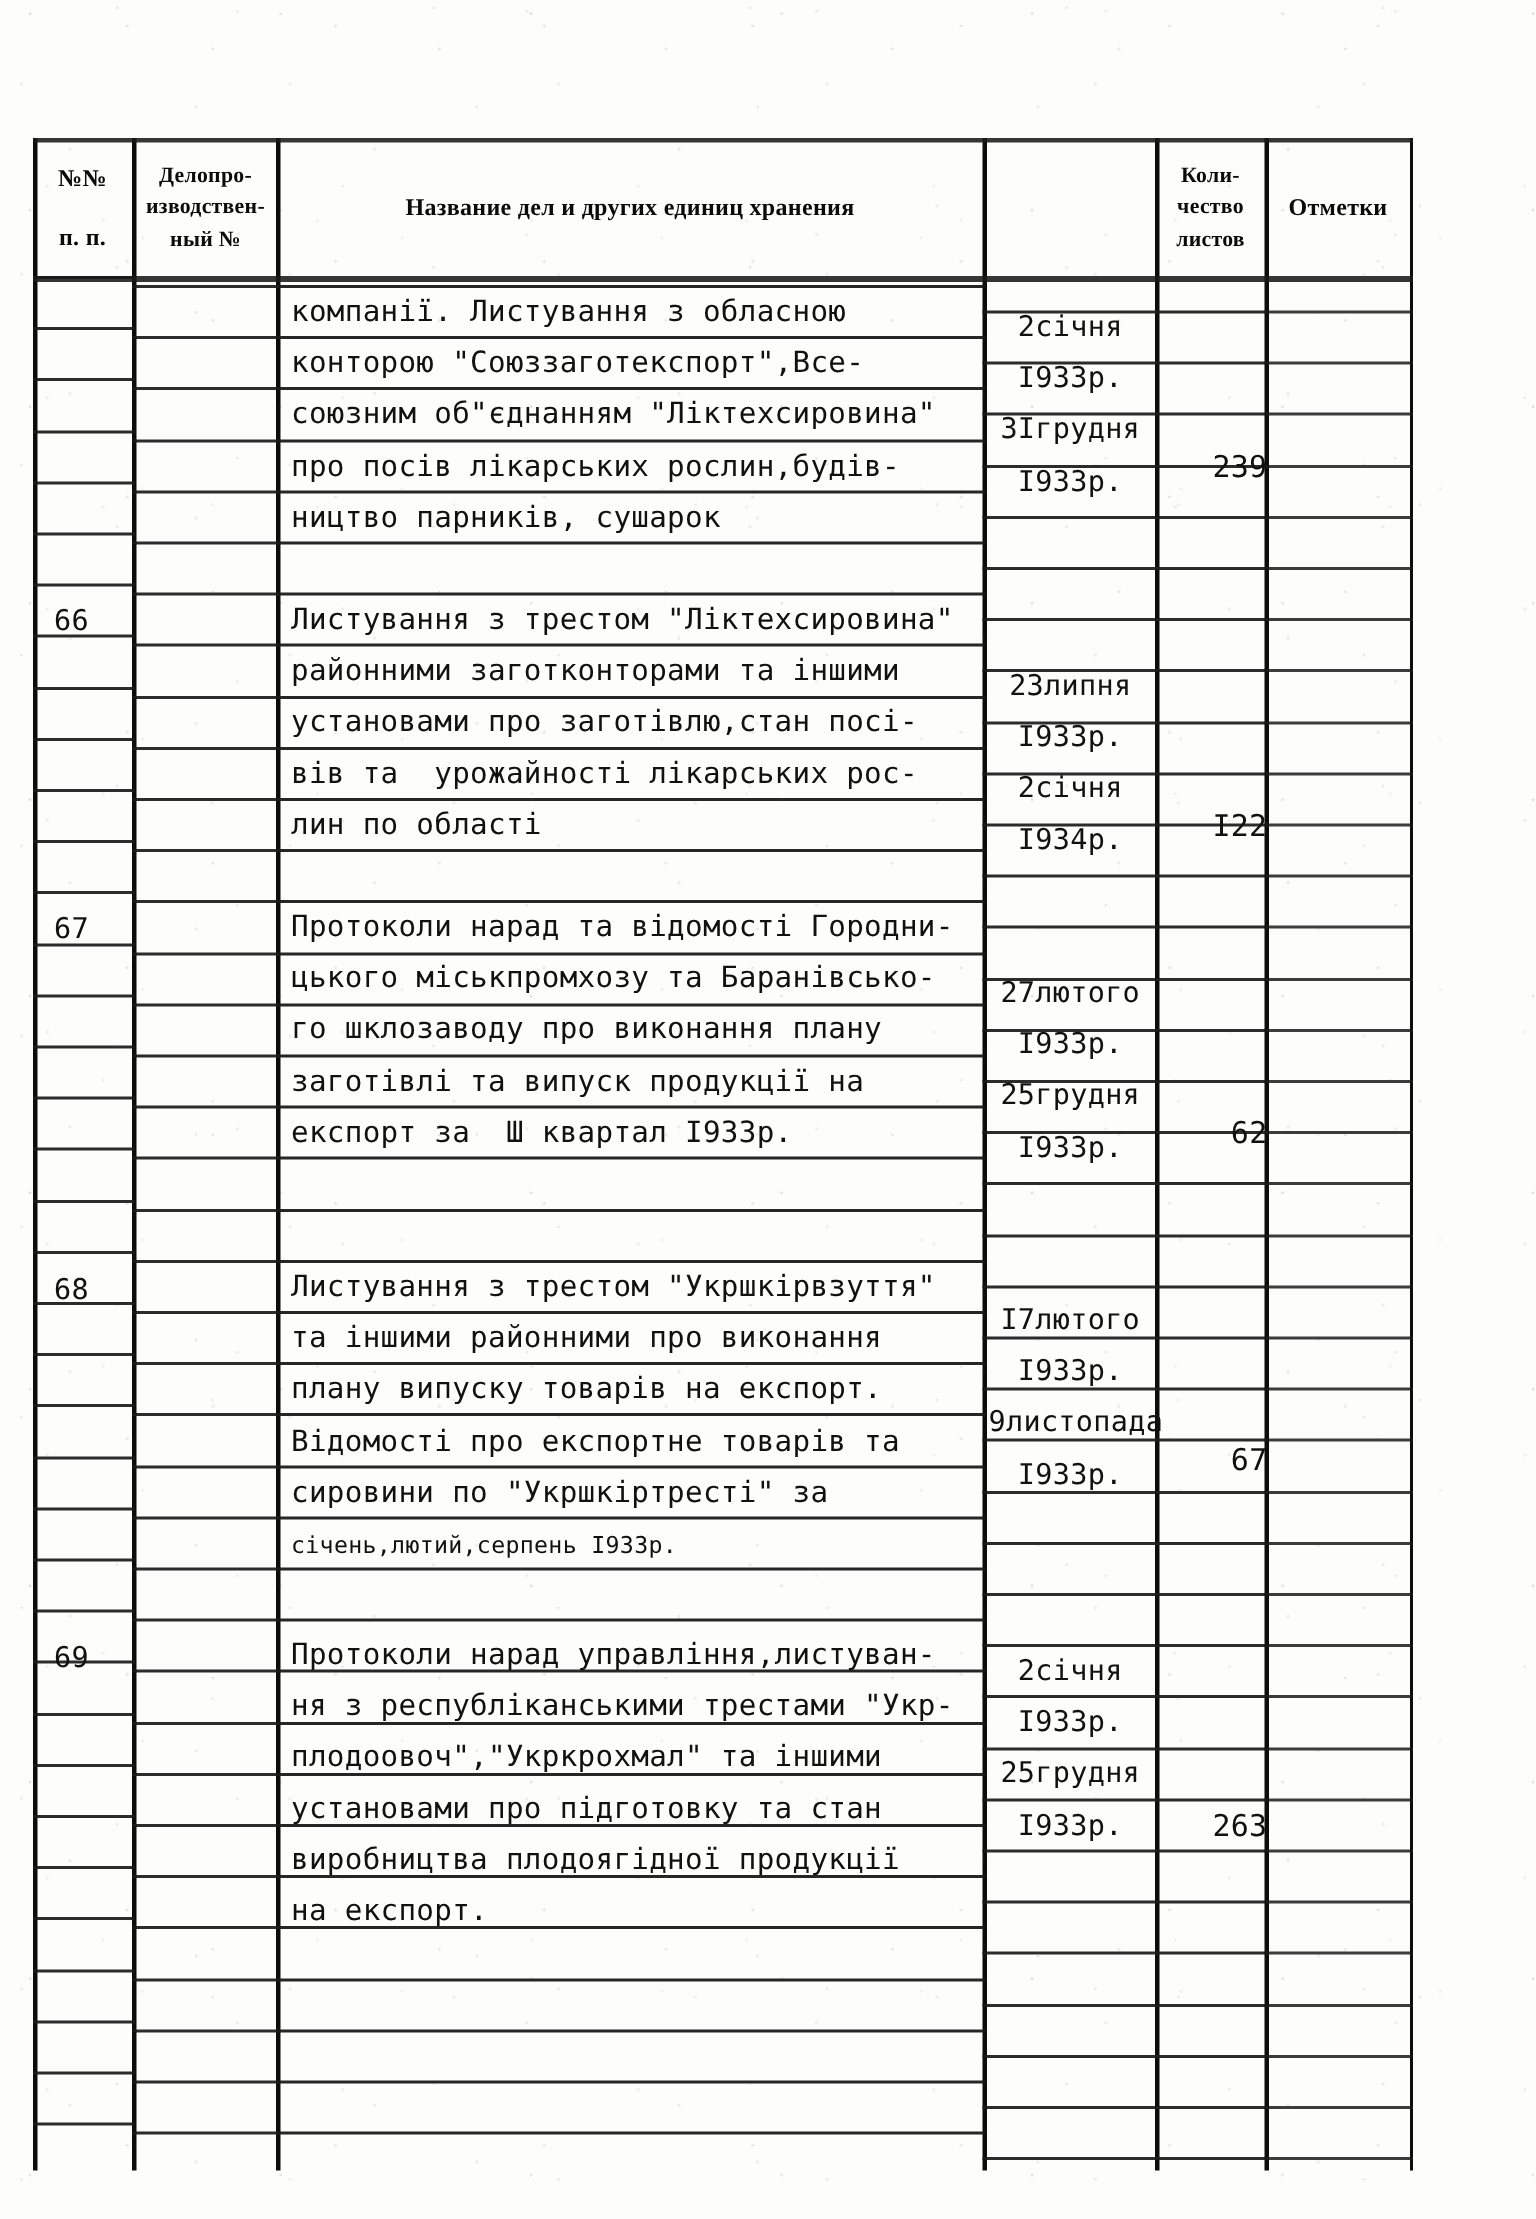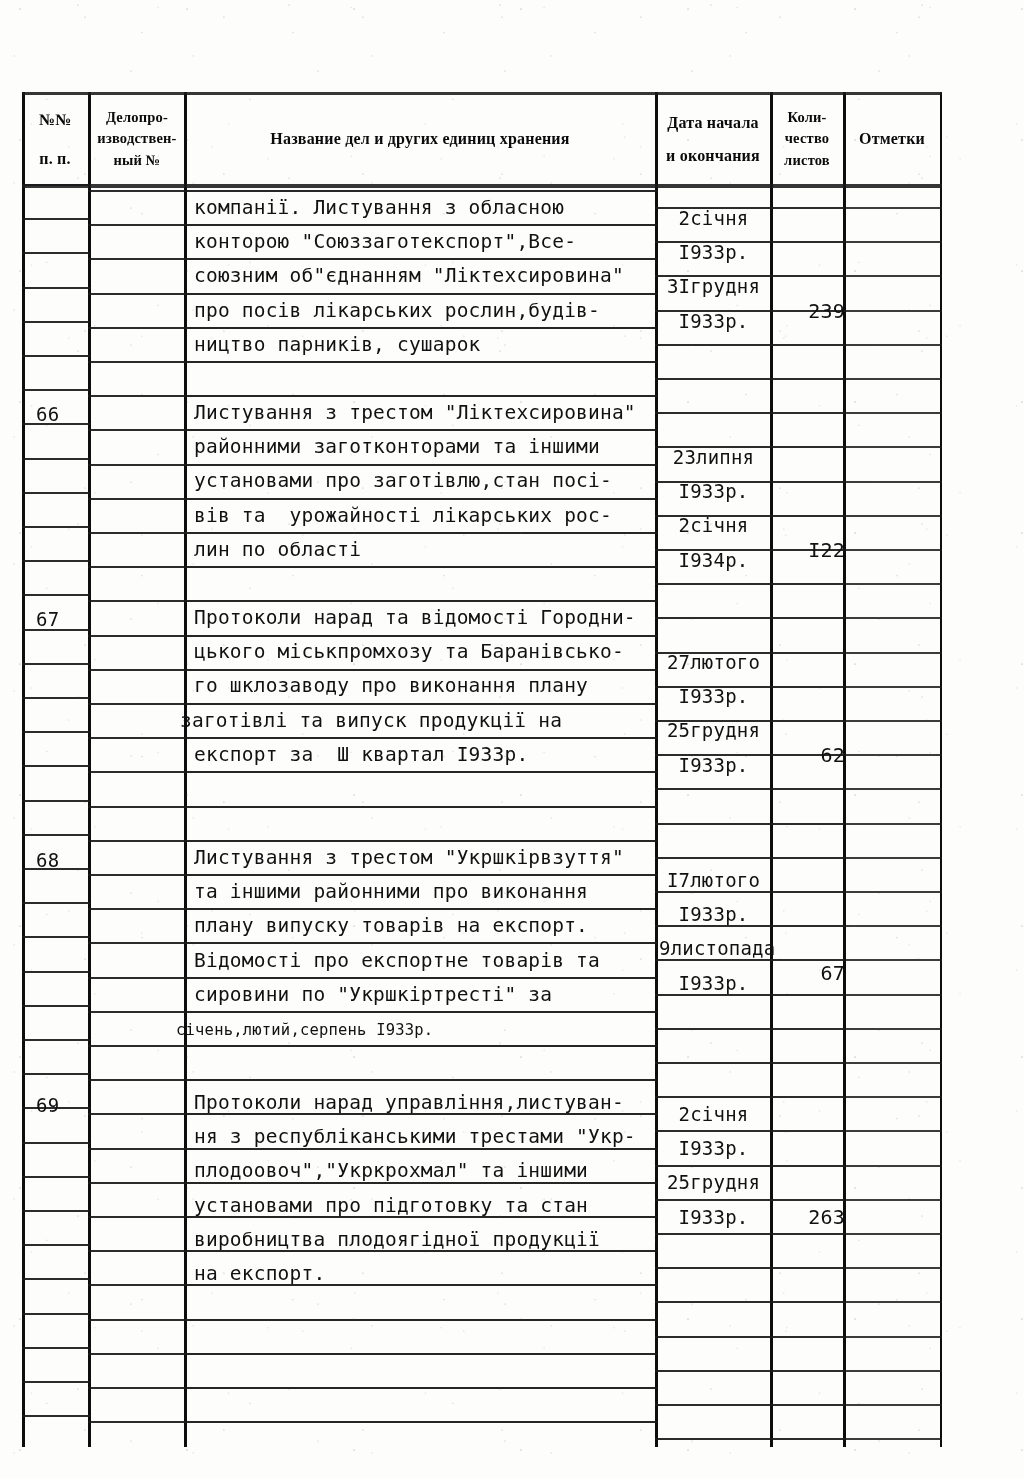--- a/index.html
+++ b/index.html
@@ -341,24 +341,20 @@
   <div class="hdr-cell hdr-side" style="left:90px; top:96px; width:94px; height:86px;">
     <span>Делопро-</span>
     <span>изводствен-</span>
     <span>ный №</span>
   </div>
 
   <div class="hdr-cell hdr-main" style="left:186px; top:96px; width:468px; height:86px;">
     <span>Название дел и других единиц  хранения</span>
   </div>
 
-  <div class="hdr-cell hdr-main" style="left:657px; top:96px; width:112px; height:86px;">
-    <span>Дата начала</span>
-    <span style="margin-top:9px">и  окончания</span>
-  </div>
 
   <div class="hdr-cell hdr-side" style="left:772px; top:96px; width:70px; height:86px;">
     <span>Коли-</span>
     <span>чество</span>
     <span>листов</span>
   </div>
 
   <div class="hdr-cell hdr-main" style="left:845px; top:96px; width:94px; height:86px;">
     <span>Отметки</span>
   </div>
@@ -382,34 +378,34 @@
       <div class="typed t-desc" style="left: 194px; top: 537.8px;">лин по області</div>
       <div class="typed t-date" style="left: 659px; top: 446px; width: 109px; text-align: center;">23липня</div>
       <div class="typed t-date" style="left: 659px; top: 480.2px; width: 109px; text-align: center;">I933р.</div>
       <div class="typed t-date" style="left: 659px; top: 514.4px; width: 109px; text-align: center;">2січня</div>
       <div class="typed t-date" style="left: 659px; top: 548.6px; width: 109px; text-align: center;">I934р.</div>
       <div class="typed t-count" style="left: 770px; top: 538px; width: 77px; text-align: right; padding-right: 2px; box-sizing: border-box;">I22</div>
       <div class="typed t-num" style="left: 36px; top: 608px;">67</div>
       <div class="typed t-desc" style="left: 194px; top: 606px;">Протоколи нарад та відомості Городни-</div>
       <div class="typed t-desc" style="left: 194px; top: 640.2px;">цького міськпромхозу та Баранівсько-</div>
       <div class="typed t-desc" style="left: 194px; top: 674.4px;">го шклозаводу про виконання плану</div>
-      <div class="typed t-desc" style="left: 180px; top: 708.6px;">заготівлі та випуск продукції на</div>
+      <div class="typed t-desc" style="left: 194px; top: 708.6px;">заготівлі та випуск продукції на</div>
       <div class="typed t-desc" style="left: 194px; top: 742.8px;">експорт за  Ш квартал I933р.</div>
       <div class="typed t-date" style="left: 659px; top: 651px; width: 109px; text-align: center;">27лютого</div>
       <div class="typed t-date" style="left: 659px; top: 685.2px; width: 109px; text-align: center;">I933р.</div>
       <div class="typed t-date" style="left: 659px; top: 719.4px; width: 109px; text-align: center;">25грудня</div>
       <div class="typed t-date" style="left: 659px; top: 753.6px; width: 109px; text-align: center;">I933р.</div>
       <div class="typed t-count" style="left: 770px; top: 743px; width: 77px; text-align: right; padding-right: 2px; box-sizing: border-box;">62</div>
       <div class="typed t-num" style="left: 36px; top: 849px;">68</div>
       <div class="typed t-desc" style="left: 194px; top: 846px;">Листування з трестом "Укршкірвзуття"</div>
       <div class="typed t-desc" style="left: 194px; top: 880.2px;">та іншими районними про виконання</div>
       <div class="typed t-desc" style="left: 194px; top: 914.4px;">плану випуску товарів на експорт.</div>
       <div class="typed t-desc" style="left: 194px; top: 948.6px;">Відомості про експортне товарів та</div>
       <div class="typed t-desc" style="left: 194px; top: 982.8px;">сировини по "Укршкіртресті" за</div>
-      <div class="typed t-desc t-small" style="left: 176px; top: 1017px;;top:1021px">січень,лютий,серпень I933р.</div>
+      <div class="typed t-desc t-small" style="left: 194px; top: 1017px;;top:1021px">січень,лютий,серпень I933р.</div>
       <div class="typed t-date" style="left: 659px; top: 869px; width: 109px; text-align: center;">I7лютого</div>
       <div class="typed t-date" style="left: 659px; top: 903.2px; width: 109px; text-align: center;">I933р.</div>
       <div class="typed t-date" style="left: 659px; top: 937.4px; width: 109px; text-align: center;">9листопада</div>
       <div class="typed t-date" style="left: 659px; top: 971.6px; width: 109px; text-align: center;">I933р.</div>
       <div class="typed t-count" style="left: 770px; top: 961px; width: 77px; text-align: right; padding-right: 2px; box-sizing: border-box;">67</div>
       <div class="typed t-num" style="left: 36px; top: 1094px;">69</div>
       <div class="typed t-desc" style="left: 194px; top: 1091px;">Протоколи нарад управління,листуван-</div>
       <div class="typed t-desc" style="left: 194px; top: 1125.2px;">ня з республіканськими трестами "Укр-</div>
       <div class="typed t-desc" style="left: 194px; top: 1159.4px;">плодоовоч","Укркрохмал" та іншими</div>
       <div class="typed t-desc" style="left: 194px; top: 1193.6px;">установами про підготовку та стан</div>

